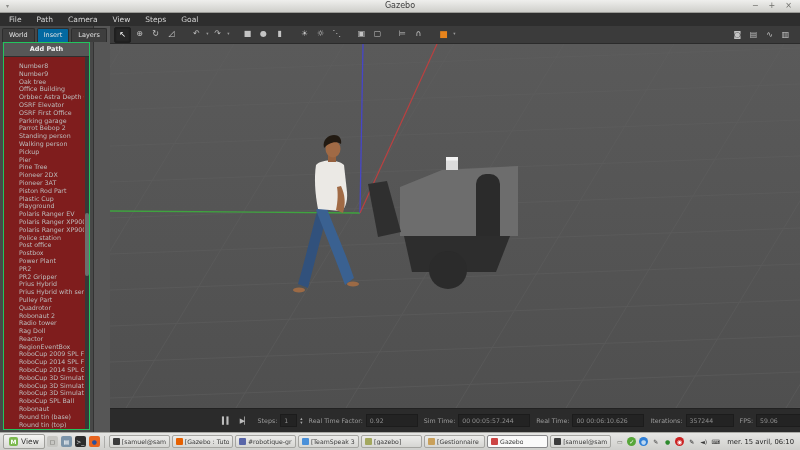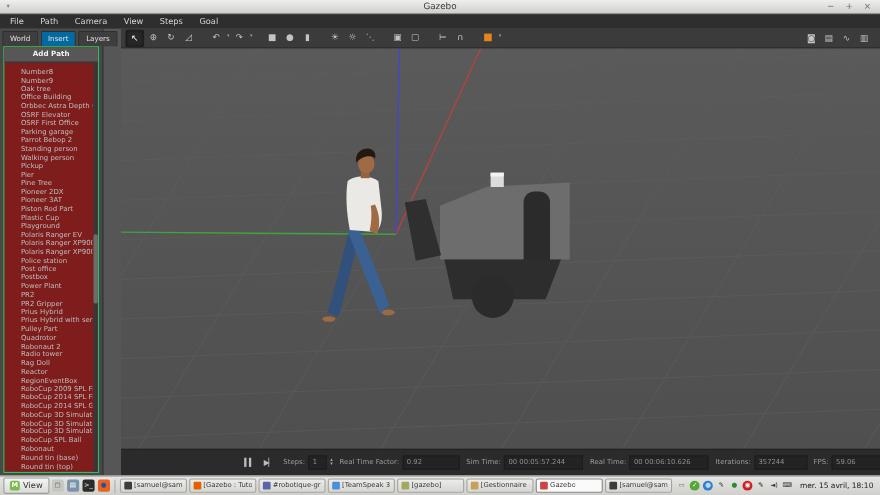--- a/index.html
+++ b/index.html
@@ -378,14 +378,14 @@
   <span class="tray-icon" style="color: rgb(118, 118, 111);">▭</span>
       <span class="tray-icon" style="background: rgb(87, 166, 57); color: rgb(255, 255, 255);">✓</span>
       <span class="tray-icon" style="background: rgb(47, 127, 214); color: rgb(188, 216, 242);">●</span>
       <span class="tray-icon" style="color: rgb(58, 58, 58);">✎</span>
       <span class="tray-icon" style="color: rgb(45, 138, 45);">●</span>
       <span class="tray-icon" style="background: rgb(204, 34, 34); color: rgb(255, 255, 255);">◉</span>
       <span class="tray-icon" style="color: rgb(34, 34, 34);">✎</span>
       <span class="tray-icon" style="color: rgb(58, 58, 58);">◄)</span>
       <span class="tray-icon" style="color: rgb(51, 51, 51);">⌨</span>
     </div>
-  <span class="clock">mer. 15 avril, 18:10</span>
+  <span class="clock">mer. 15 avril, 06:10</span>
 </div>
 
 </body></html>

